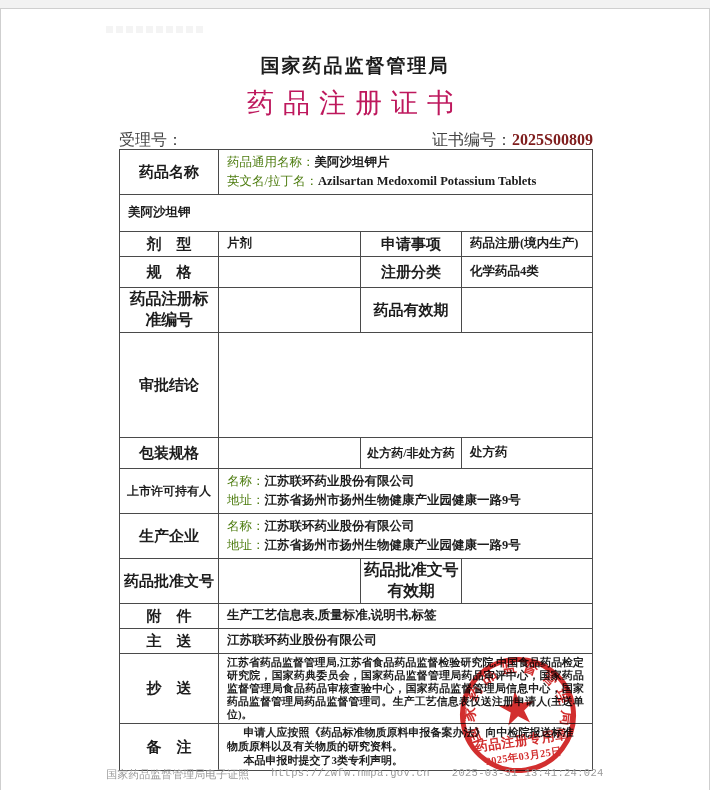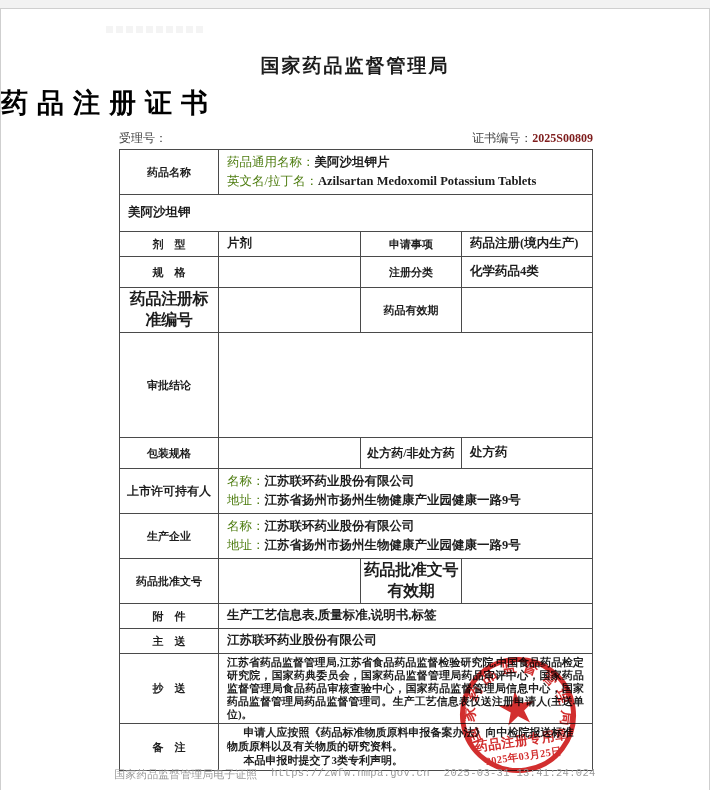--- a/index.html
+++ b/index.html
@@ -8,33 +8,33 @@
     background:#ffffff;border:1px solid #cfcfcf;box-sizing:border-box;
     font-family:"Liberation Serif","DejaVu Serif",serif;color:#222;overflow:hidden;
   }
   
   .artifact{position:absolute;left:105px;top:17px;width:100px;height:7px;opacity:.5;
     background:repeating-linear-gradient(90deg,#e9e9e9 0 7px,transparent 7px 10px);}
   
   .agency{position:absolute;top:44px;left:0;width:100%;text-align:center;
     font-family:"Liberation Sans","DejaVu Sans",sans-serif;
     font-size:19px;font-weight:700;letter-spacing:2px;color:#1c1c1c;}
-  .doctitle{position:absolute;top:76px;left:0;width:100%;text-align:left;
-    font-size:27px;font-weight:700;letter-spacing:9px;color:#000000;}
+  .doctitle{position:absolute;top:76px;left:0;width:100%;text-align:center;
+    font-size:27px;font-weight:400;letter-spacing:9px;color:#be185d;}
   
   .meta{position:absolute;left:118px;top:121px;width:474px;display:flex;
-    justify-content:space-between;font-size:12px;color:#444;}
+    justify-content:space-between;font-size:16px;color:#444;}
   .meta .num{font-weight:700;color:#7f1d1d;}
   
   .tbl{position:absolute;left:118px;top:140px;width:474px;border:1px solid #4a4a4a;box-sizing:border-box;}
   .row{display:flex;border-top:1px solid #4a4a4a;align-items:stretch;}
   .row:first-child{border-top:none;}
   .lbl{width:99px;flex:0 0 99px;box-sizing:border-box;border-right:1px solid #4a4a4a;
     display:flex;align-items:center;justify-content:center;text-align:center;
-    font-weight:700;font-size:11px;color:#1d1d1d;padding:1px 2px;}
+    font-weight:700;font-size:15px;color:#1d1d1d;padding:1px 2px;}
   .lbl2{width:102px;flex:0 0 102px;border-left:1px solid #4a4a4a;}
   .fit{font-size:16px;letter-spacing:-.3px;}
   .fit2{font-size:12px;}
   .val{flex:1 1 auto;box-sizing:border-box;display:flex;flex-direction:column;
     justify-content:center;align-items:flex-start;padding:2px 8px;
     font-size:12.5px;font-weight:700;color:#1d1d1d;line-height:1.55;}
   .val.w2{flex:0 0 141px;width:141px;}
   .pfx{font-weight:400;color:#4d7c0f;}
   .rh1{min-height:44px}.rh2{min-height:36px}.rh3{min-height:24px}.rh4{min-height:30px}
   .rh5{min-height:28px}.rh6{min-height:30px}.rh7{min-height:104px}.rh8{min-height:44px}
@@ -49,21 +49,21 @@
   .seal .star{position:absolute;left:0;top:28px;width:100%;text-align:center;
     font-size:46px;line-height:46px;color:#cf1f1f;
     font-family:"DejaVu Sans","Liberation Sans",sans-serif;}
   .seal .stitle{position:absolute;left:0;top:75px;width:100%;text-align:center;
     font-size:13px;font-weight:700;color:#cf1f1f;letter-spacing:.5px;}
   .seal .sdate{position:absolute;left:0;top:93px;width:100%;text-align:center;
     font-size:10.5px;font-weight:700;color:#cf1f1f;letter-spacing:.3px;}
   .seal svg{position:absolute;inset:0;overflow:visible;}
   .seal svg text{font-weight:700;font-family:"Liberation Serif","DejaVu Serif",serif;}
   
-  .footer{position:absolute;left:0;top:758px;width:100%;display:flex;gap:14px;
+  .footer{position:absolute;left:0;top:758px;width:100%;display:flex;gap:22px;
     justify-content:center;font-size:11px;color:#9a9a9a;}
   .footer .mono{font-family:"Liberation Mono","DejaVu Sans Mono",monospace;font-size:10.5px;letter-spacing:.3px;}
 </style>
 </head>
 <body>
 
 <div class="page">
 
   <div class="artifact"></div>
 

